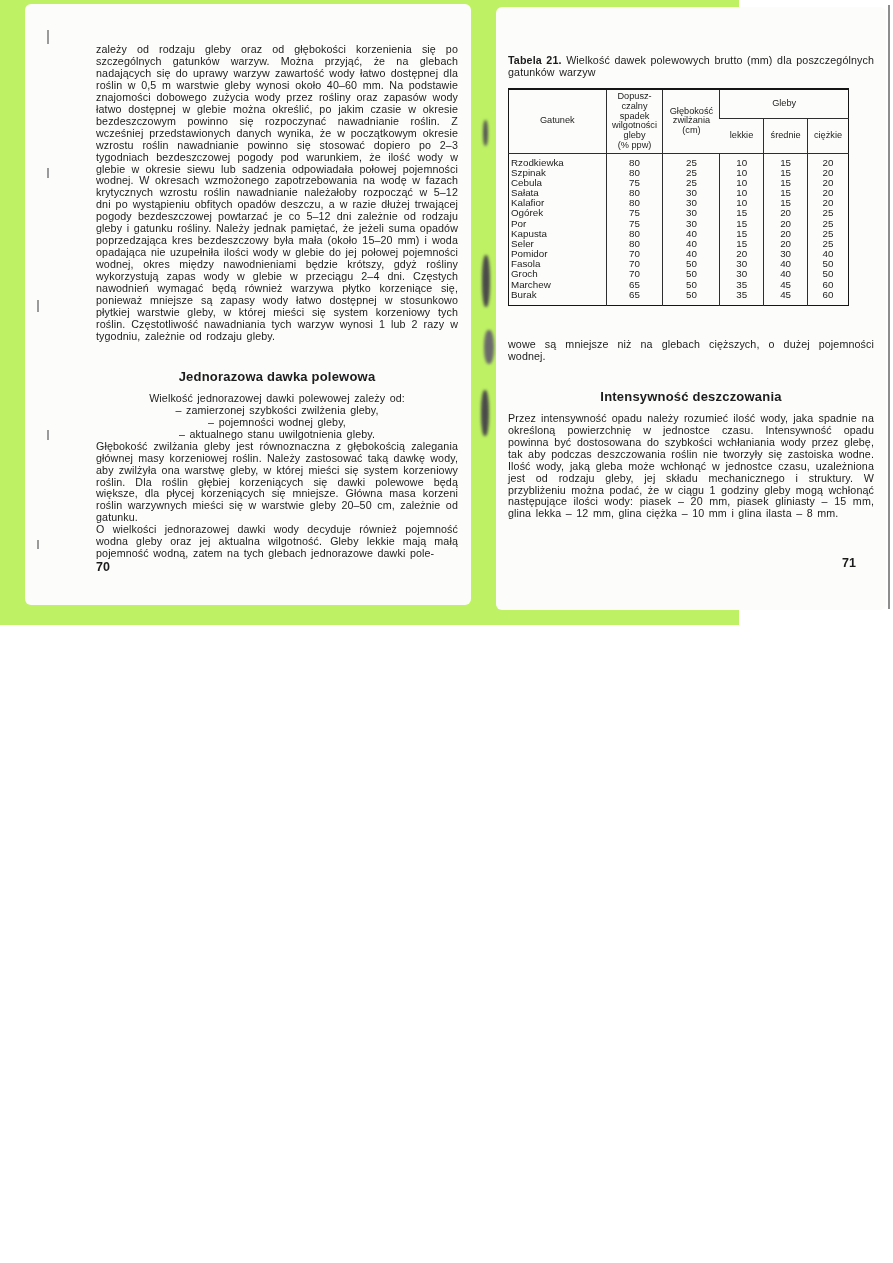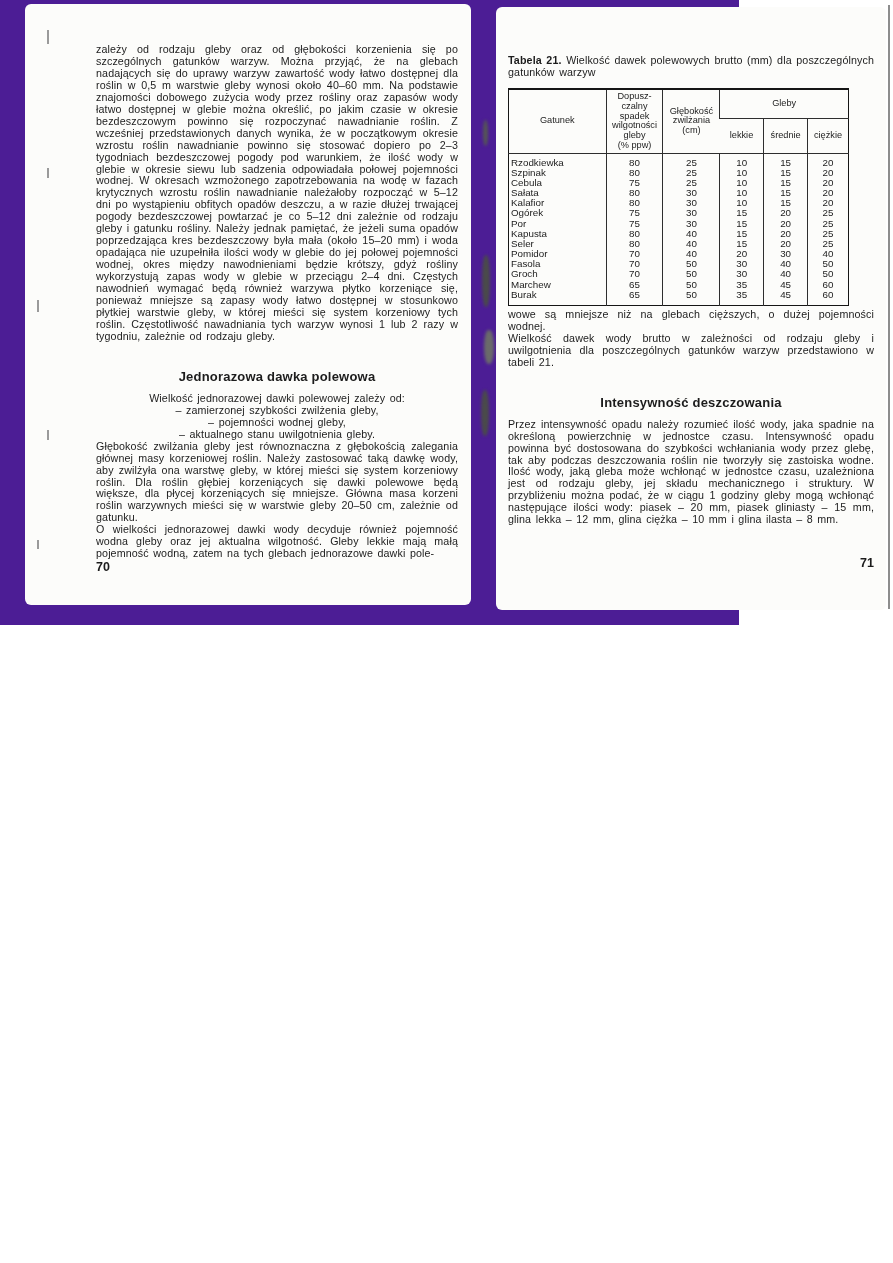--- a/index.html
+++ b/index.html
@@ -3,21 +3,21 @@
 <meta charset="utf-8">
 <style>
   html, body { margin:0; padding:0; }
   body {
     width:893px; height:1263px; position:relative;
     background:#ffffff; overflow:hidden;
     font-family:"Liberation Sans", sans-serif;
   }
   .scan-bg {
     position:absolute; left:0; top:0; width:739px; height:625px;
-    background:#4c1d95;
+    background:#bef264;
   }
   .page {
     position:absolute; background:#fcfcfa; border-radius:6px;
     color:#1c1c1c; overflow:hidden;
   }
   .page-left  { left:25px;  top:4px; width:446px; height:601px; }
   .page-right { left:496px; top:7px; width:390px; height:603px; }
 
   .page-left .content  { position:absolute; left:71px; top:40px; width:362px; }
   .page-right .content { position:absolute; left:12px; top:48px; width:366px; }
@@ -28,21 +28,21 @@
   }
   .list-line { margin:0; text-align:center; }
   .section-heading {
     font-size:13px; font-weight:bold; text-align:center;
     margin:26px 0 9px 0; letter-spacing:0.2px;
   }
   .page-num {
     position:absolute; font-size:12.5px; font-weight:bold;
   }
   .page-left  .page-num { left:71px; top:556px; }
-  .page-right .page-num { right:12px; top:549px; }
+  .page-right .page-num { right:30px; top:549px; }
 
   
   .tbl-caption { margin:0 0 9px 0; }
   .tbl-caption .cap-label { font-weight:bold; }
   table.dose-table {
     border-collapse:collapse; width:341px;
     border:1.5px solid #151515; border-top-width:2.2px;
     color:#1c1c1c;
   }
   .dose-table th, .dose-table td { border-left:1px solid #2e2e2e; }
@@ -244,22 +244,21 @@
               <td>Burak</td>
               <td>65</td>
               <td>50</td>
               <td>35</td>
               <td>45</td>
               <td>60</td>
             </tr>
         </tbody>
       </table>
 
-      <p class="body-text" style="margin-top:3px">wowe są mniejsze niż na glebach cięższych, o dużej pojemności wodnej.</p>
-      <p class="body-text">Wielkość dawek wody brutto w zależności od rodzaju gleby i uwilgotnienia dla poszczególnych gatunków warzyw przedstawiono w tabeli 21.</p>
+      <p class="body-text" style="margin-top:33px">wowe są mniejsze niż na glebach cięższych, o dużej pojemności wodnej.</p>
 
       <div class="section-heading">Intensywność deszczowania</div>
 
       <p class="body-text">Przez intensywność opadu należy rozumieć ilość wody, jaka spadnie na określoną powierzchnię w jednostce czasu. Intensywność opadu powinna być dostosowana do szybkości wchłaniania wody przez glebę, tak aby podczas deszczowania roślin nie tworzyły się zastoiska wodne. Ilość wody, jaką gleba może wchłonąć w jednostce czasu, uzależniona jest od rodzaju gleby, jej składu mechanicznego i struktury. W przybliżeniu można podać, że w ciągu 1 godziny gleby mogą wchłonąć następujące ilości wody: piasek – 20 mm, piasek gliniasty – 15 mm, glina lekka – 12 mm, glina ciężka – 10 mm i glina ilasta – 8 mm.</p>
     </div>
     <div class="page-num">71</div>
   </div>
 
   <div class="edge-line"></div>
   <div class="tick t1"></div>

